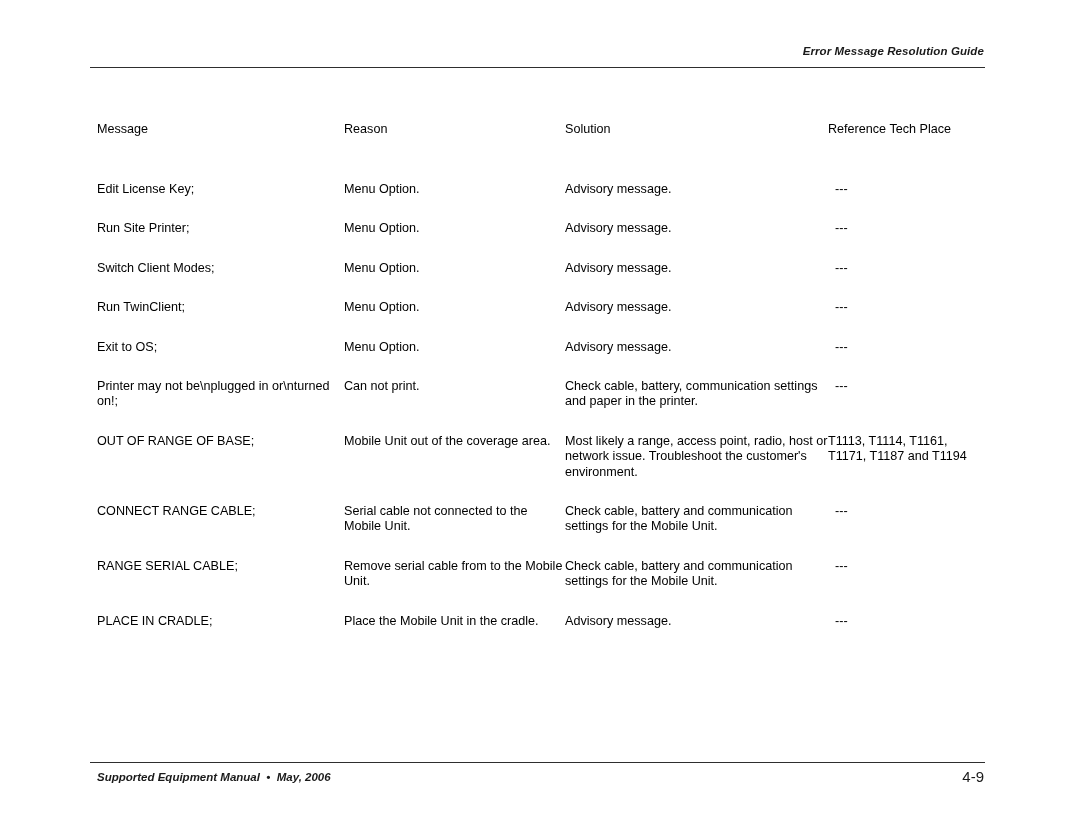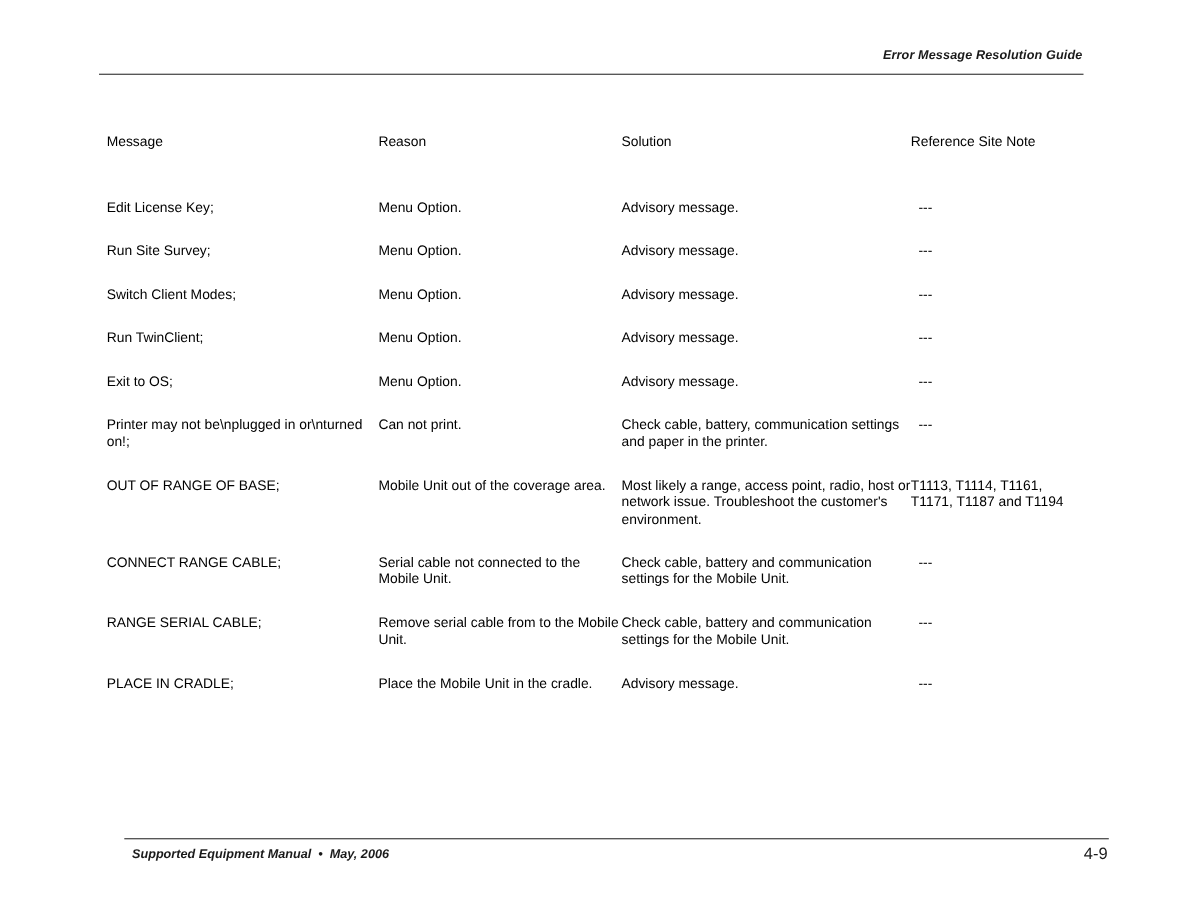--- a/index.html
+++ b/index.html
@@ -50,21 +50,20 @@
     border-top: 1.6px solid #2e2e2e;
   }
 
   
   .page-footer {
     position: absolute;
     left: 90px;
     top: 762px;
     width: 895px;
     height: 32px;
-    margin-left: 23px;
   }
   .footer-rule {
     position: absolute;
     left: 0;
     top: 0;
     width: 895px;
     height: 0;
     border-top: 1.6px solid #2e2e2e;
   }
   .footer-left {
@@ -163,38 +162,38 @@
       <col class="col-message">
       <col class="col-reason">
       <col class="col-solution">
       <col class="col-ref">
     </colgroup>
     <thead>
       <tr>
         <th class="col-message">Message</th>
         <th class="col-reason">Reason</th>
         <th class="col-solution">Solution</th>
-        <th class="col-ref col-ref-head">Reference Site Note</th>
+        <th class="col-ref col-ref-head">Reference Tech Place</th>
       </tr>
       <tr>
         <td class="spacer-cell" colspan="4"></td>
       </tr>
     </thead>
     <tbody id="table-body">
         <tr>
           <td class="col-message">Edit License Key;</td>
           <td class="col-reason">Menu Option.</td>
           <td class="col-solution">Advisory message.</td>
           <td class="col-ref ref-cell"><span class="dash">---</span></td>
         </tr>
         <tr>
           <td colspan="4" class="spacer-cell-small"></td>
         </tr>
         <tr>
-          <td class="col-message">Run Site Survey;</td>
+          <td class="col-message">Run Site Printer;</td>
           <td class="col-reason">Menu Option.</td>
           <td class="col-solution">Advisory message.</td>
           <td class="col-ref ref-cell"><span class="dash">---</span></td>
         </tr>
         <tr>
           <td colspan="4" class="spacer-cell-small"></td>
         </tr>
         <tr>
           <td class="col-message">Switch Client Modes;</td>
           <td class="col-reason">Menu Option.</td>

